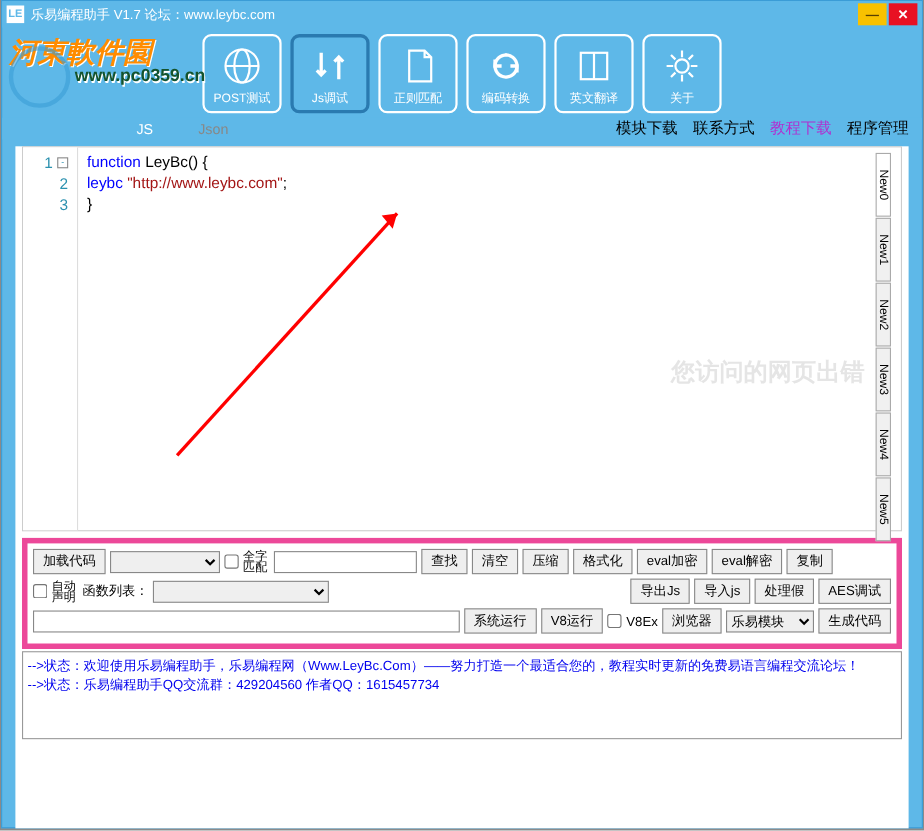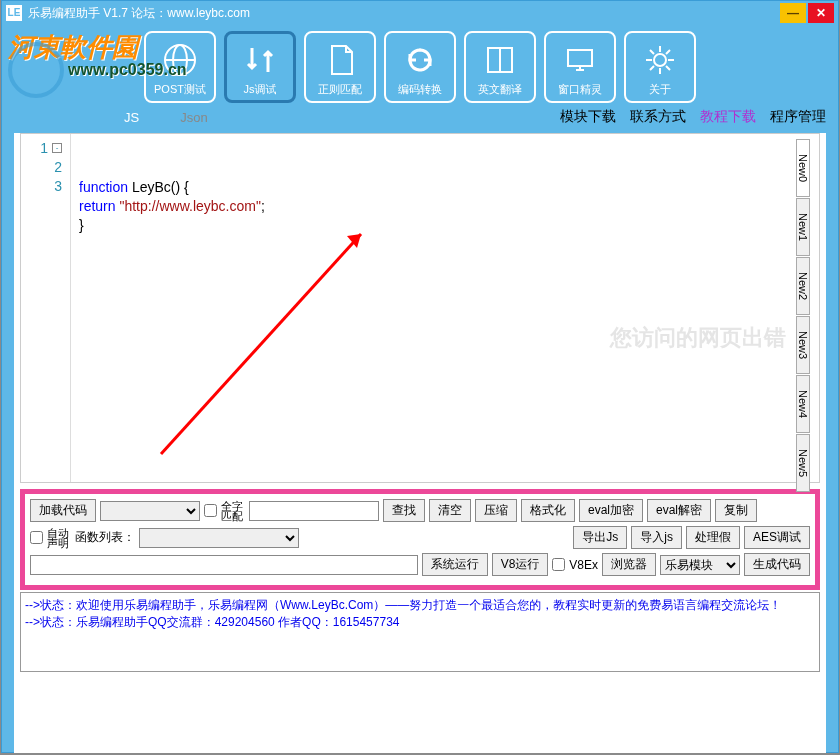--- a/index.html
+++ b/index.html
@@ -28,21 +28,21 @@
 .tab-left span { color: #888; font-size: 13px; cursor: pointer; }
 .tab-left .active { color: white; }
 .tab-right { margin-left: auto; display: flex; gap: 14px; font-size: 14px; }
 .tab-right span { cursor: pointer; }
 
 .content { background: white; margin: 0 12px 12px; height: 620px; position: relative; }
 .editor-area { display: flex; height: 350px; border: 1px solid #ccc; margin: 6px; }
 .gutter { width: 50px; background: #fff; border-right: 1px solid #ddd; padding-top: 4px; }
 .gutter-line { display: flex; justify-content: flex-end; padding-right: 8px; font-family: Consolas, monospace; font-size: 14px; color: #2b91af; height: 19px; align-items: center; }
 .fold { width: 10px; height: 10px; border: 1px solid #888; margin-left: 4px; font-size: 8px; line-height: 8px; text-align: center; }
-.code { flex: 1; padding: 4px 8px; font-family: Consolas, monospace; font-size: 14px; line-height: 19px; position: relative; margin-top: 40px; }
+.code { flex: 1; padding: 4px 8px; font-family: Consolas, monospace; font-size: 14px; line-height: 19px; position: relative; }
 .code .kw { color: #0000ff; }
 .code .str { color: #a31515; }
 .code .plain { color: #000; }
 
 .arrow-svg { position: absolute; top: 40px; left: 60px; pointer-events: none; }
 
 .side-tabs { position: absolute; right: 6px; top: 6px; width: 24px; }
 .side-tab { height: 58px; border: 1px solid #aaa; background: #f0f0f0; writing-mode: vertical-lr; text-align: center; font-size: 11px; display: flex; align-items: center; justify-content: center; cursor: pointer; margin-bottom: 1px; }
 .side-tab.active { background: #fff; }
 
@@ -117,30 +117,20 @@
       <span>编码转换</span>
     </div>
     <div class="tool-btn">
       <div class="tool-icon">
           <svg viewBox="0 0 40 40">
             <rect x="8" y="8" width="24" height="24" fill="none" stroke="white" stroke-width="2"></rect>
             <line x1="20" y1="8" x2="20" y2="32" stroke="white" stroke-width="2"></line>
           </svg>
         </div>
       <span>英文翻译</span>
-    </div>
-    <div class="tool-btn">
-      <div class="tool-icon">
-          <svg viewBox="0 0 40 40">
-            <rect x="8" y="10" width="24" height="16" fill="none" stroke="white" stroke-width="2"></rect>
-            <line x1="16" y1="30" x2="24" y2="30" stroke="white" stroke-width="2"></line>
-            <line x1="20" y1="26" x2="20" y2="30" stroke="white" stroke-width="2"></line>
-          </svg>
-        </div>
-      <span>窗口精灵</span>
     </div>
     <div class="tool-btn">
       <div class="tool-icon">
           <svg viewBox="0 0 40 40">
             <circle cx="20" cy="20" r="6" fill="none" stroke="white" stroke-width="2"></circle>
             <path d="M20 6 L20 12 M20 28 L20 34 M6 20 L12 20 M28 20 L34 20 M10 10 L14 14 M26 26 L30 30 M30 10 L26 14 M14 26 L10 30" stroke="white" stroke-width="2"></path>
           </svg>
         </div>
       <span>关于</span>
     </div>
@@ -172,21 +162,21 @@
         <div class="gutter-line">
             <span>3</span>
           </div>
       </div>
       <div class="code" id="code-body">
         <svg class="arrow-svg" width="260" height="260">
           <line x1="230" y1="20" x2="30" y2="240" stroke="red" stroke-width="3"></line>
           <polygon points="230,20 216,22 226,34" fill="red"></polygon>
         </svg>
       <div><span class="kw">function</span><span class="plain"> LeyBc() {</span></div>
-          <div><span class="kw">    return </span><span class="str">"http://www.leybc.com"</span><span class="plain">;</span></div>
+          <div><span class="kw">    leybc </span><span class="str">"http://www.leybc.com"</span><span class="plain">;</span></div>
           <div><span class="plain">}</span></div>
         </div>
     </div>
 
     <div class="ghost-text">您访问的网页出错</div>
 
     <div class="side-tabs">
       <div class="side-tab active">New0</div>
       <div class="side-tab">New1</div>
       <div class="side-tab">New2</div>

